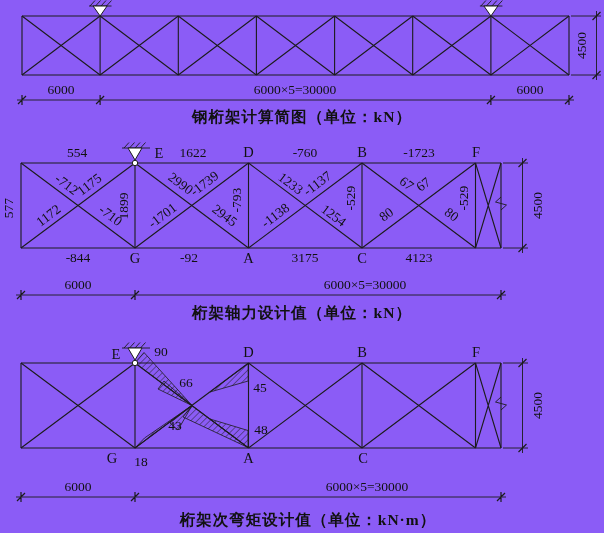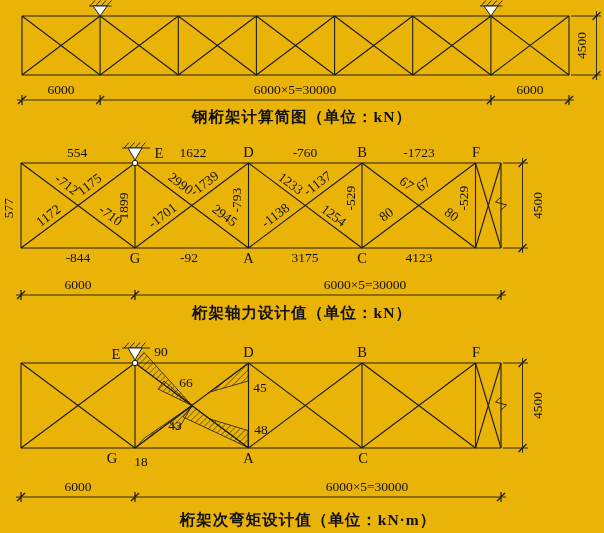--- a/index.html
+++ b/index.html
@@ -1,16 +1,16 @@
 <!DOCTYPE html>
 <html><head>
 <meta charset="utf-8">
 <style>
   html,body{margin:0;padding:0;background:#ffffff;}
-  .fig-root{width:604px;height:533px;background:#eab308;position:relative;
+  .fig-root{width:604px;height:533px;background:#8b5cf6;position:relative;
     font-family:"Liberation Serif","DejaVu Serif",serif;}
   svg{display:block}
   .mem{stroke:#1c1c1c;stroke-width:1.1;fill:none;}
   .thin{stroke:#1c1c1c;stroke-width:0.9;fill:none;}
   .dimline{stroke:#1c1c1c;stroke-width:0.9;fill:none;}
   .tick{stroke:#1c1c1c;stroke-width:1.2;fill:none;}
   .hatchline{stroke:#1c1c1c;stroke-width:0.9;fill:none;}
   .tri{fill:#ffffff;stroke:#1c1c1c;stroke-width:1;}
   .pincircle{fill:#ffffff;stroke:#1c1c1c;stroke-width:1;}
   .mompoly{fill:url(#ht);stroke:#1c1c1c;stroke-width:0.8;}

